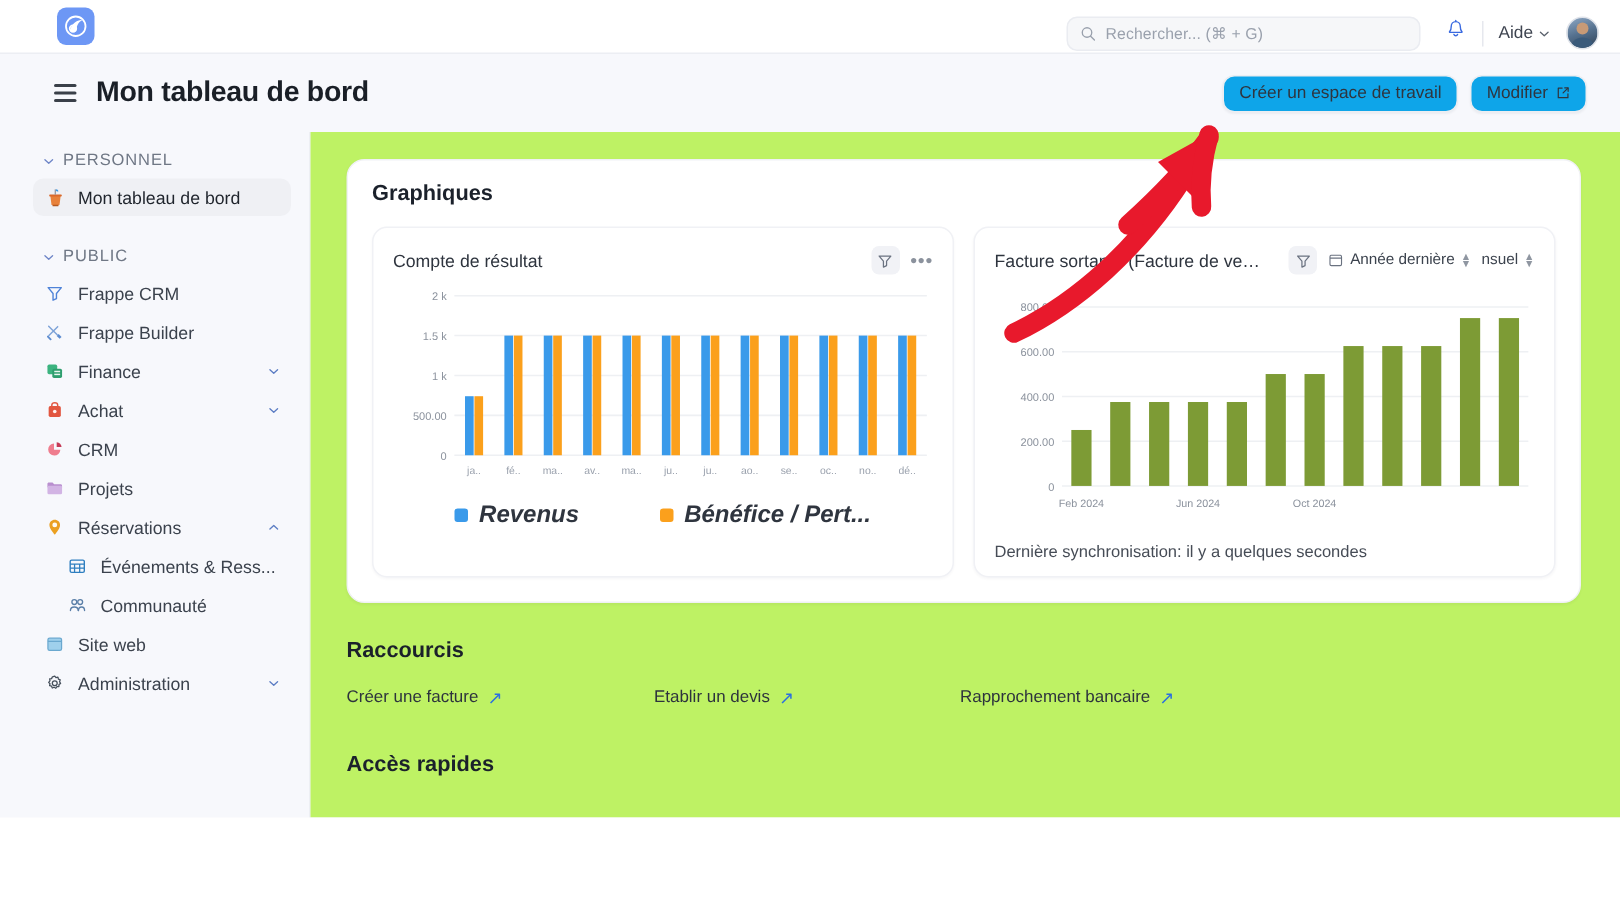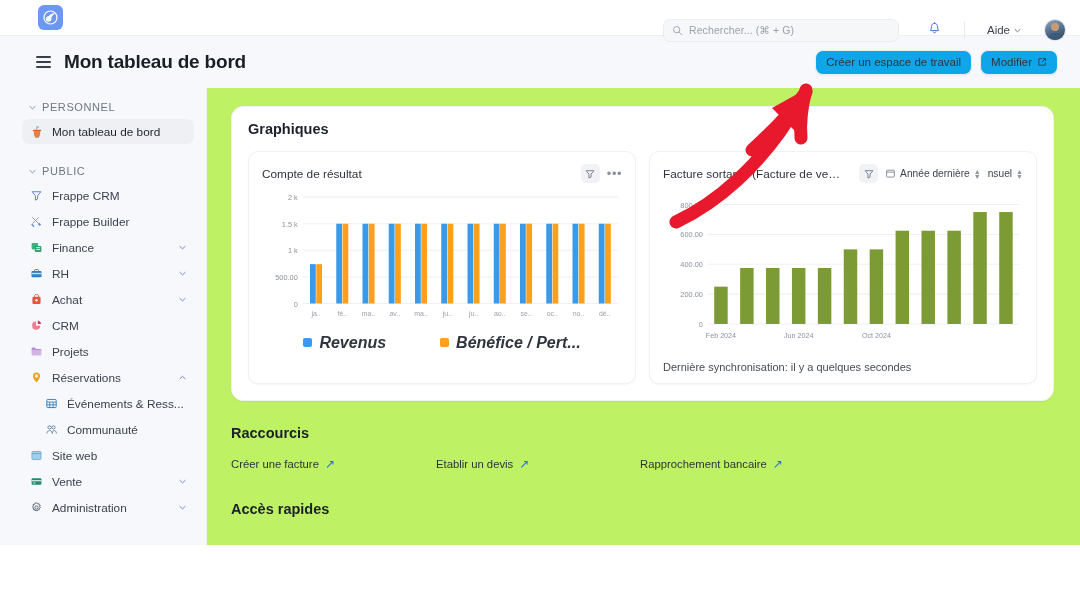--- a/index.html
+++ b/index.html
@@ -23,22 +23,22 @@
     border-bottom: 1px solid #eceef3;
     display: flex; align-items: center;
     position: relative;
   }
   .logo {
     width: 25px; height: 25px; margin-left: 38px;
     border-radius: 6px; background: #6d97f5;
     display: flex; align-items: center; justify-content: center;
   }
   .topbar-right {
-    position: absolute; right: 14px; top: 12px; height: 36px;
-    display: flex; align-items: center; gap: 22px;
+    position: absolute; right: 14px; top: 4px; height: 36px;
+    display: flex; align-items: center; gap: 10px;
   }
   .searchbox {
     width: 236px; height: 23px;
     background: #f6f7f9;
     border: 1px solid #eaecf1;
     border-radius: 7px;
     display: flex; align-items: center; gap: 6px;
     padding: 0 8px;
   }
   .search-ph { font-size: 10.5px; color: #9aa1ad; letter-spacing: .1px; }
@@ -276,33 +276,20 @@
             <rect x="7.6" y="7.6" width="4.8" height="1.2" fill="#e7f7ef"></rect>
             <rect x="7.6" y="10" width="4.8" height="1.2" fill="#e7f7ef"></rect>
           </svg>
         </span>
         <span class="label">Finance</span>
         <svg class="caret" width="9" height="9" viewBox="0 0 12 12">
           <path d="M2.6 4.6 6 7.8 9.4 4.6" fill="none" stroke="#5d7ec4" stroke-width="1.2" stroke-linecap="round" stroke-linejoin="round"></path>
         </svg>
       </div>
 
-      <div class="navitem">
-        <span class="ico">
-          <svg width="13" height="13" viewBox="0 0 16 16">
-            <rect x="1.8" y="5" width="12.4" height="7.6" rx="1.3" fill="#2f7fc0"></rect>
-            <rect x="1.8" y="7.2" width="12.4" height="1.8" fill="#bde0f5"></rect>
-            <path d="M5.6 5V4.1c0-.6.4-1 1-1h2.8c.6 0 1 .4 1 1V5" fill="none" stroke="#2f7fc0" stroke-width="1.2"></path>
-          </svg>
-        </span>
-        <span class="label">RH</span>
-        <svg class="caret" width="9" height="9" viewBox="0 0 12 12">
-          <path d="M2.6 4.6 6 7.8 9.4 4.6" fill="none" stroke="#5d7ec4" stroke-width="1.2" stroke-linecap="round" stroke-linejoin="round"></path>
-        </svg>
-      </div>
 
       <div class="navitem">
         <span class="ico">
           <svg width="13" height="13" viewBox="0 0 16 16">
             <rect x="3" y="4.6" width="10" height="9" rx="1.4" fill="#e2563f"></rect>
             <path d="M5.6 4.6V3.6c0-1.1.9-1.8 2.4-1.8s2.4.7 2.4 1.8v1" fill="none" stroke="#e2563f" stroke-width="1.2"></path>
             <circle cx="8" cy="9" r="1.5" fill="#fff1ec"></circle>
           </svg>
         </span>
         <span class="label">Achat</span>
@@ -370,33 +357,20 @@
       <div class="navitem">
         <span class="ico">
           <svg width="13" height="13" viewBox="0 0 16 16">
             <rect x="2.4" y="3" width="11.2" height="10" rx="1.4" fill="#9fd0ec" stroke="#6aa8cf" stroke-width="1"></rect>
             <path d="M2.4 5.6h11.2" stroke="#6aa8cf" stroke-width="1"></path>
           </svg>
         </span>
         <span class="label">Site web</span>
       </div>
 
-      <div class="navitem">
-        <span class="ico">
-          <svg width="13" height="13" viewBox="0 0 16 16">
-            <rect x="2" y="4" width="12" height="8" rx="1.3" fill="#1f8a6d"></rect>
-            <rect x="2" y="6.2" width="12" height="1.6" fill="#c9ece1"></rect>
-            <rect x="3.6" y="9.2" width="3.4" height="1.2" rx=".5" fill="#c9ece1"></rect>
-          </svg>
-        </span>
-        <span class="label">Vente</span>
-        <svg class="caret" width="9" height="9" viewBox="0 0 12 12">
-          <path d="M2.6 4.6 6 7.8 9.4 4.6" fill="none" stroke="#5d7ec4" stroke-width="1.2" stroke-linecap="round" stroke-linejoin="round"></path>
-        </svg>
-      </div>
 
       <div class="navitem">
         <span class="ico">
           <svg width="13" height="13" viewBox="0 0 16 16">
             <path d="M8 2.2l1 1.2 1.6-.4.4 1.6 1.5.6-.6 1.5.9 1.4-1.3 1-.1 1.6-1.6.1-.9 1.3-1.4-.8-1.5.6-.6-1.5-1.6-.4.3-1.6-1.1-1.1 1.1-1.2-.3-1.6 1.6-.3.7-1.5z" fill="none" stroke="#46505c" stroke-width="1.05" stroke-linejoin="round"></path>
             <circle cx="8" cy="8" r="2" fill="none" stroke="#46505c" stroke-width="1.05"></circle>
           </svg>
         </span>
         <span class="label">Administration</span>
         <svg class="caret" width="9" height="9" viewBox="0 0 12 12">

